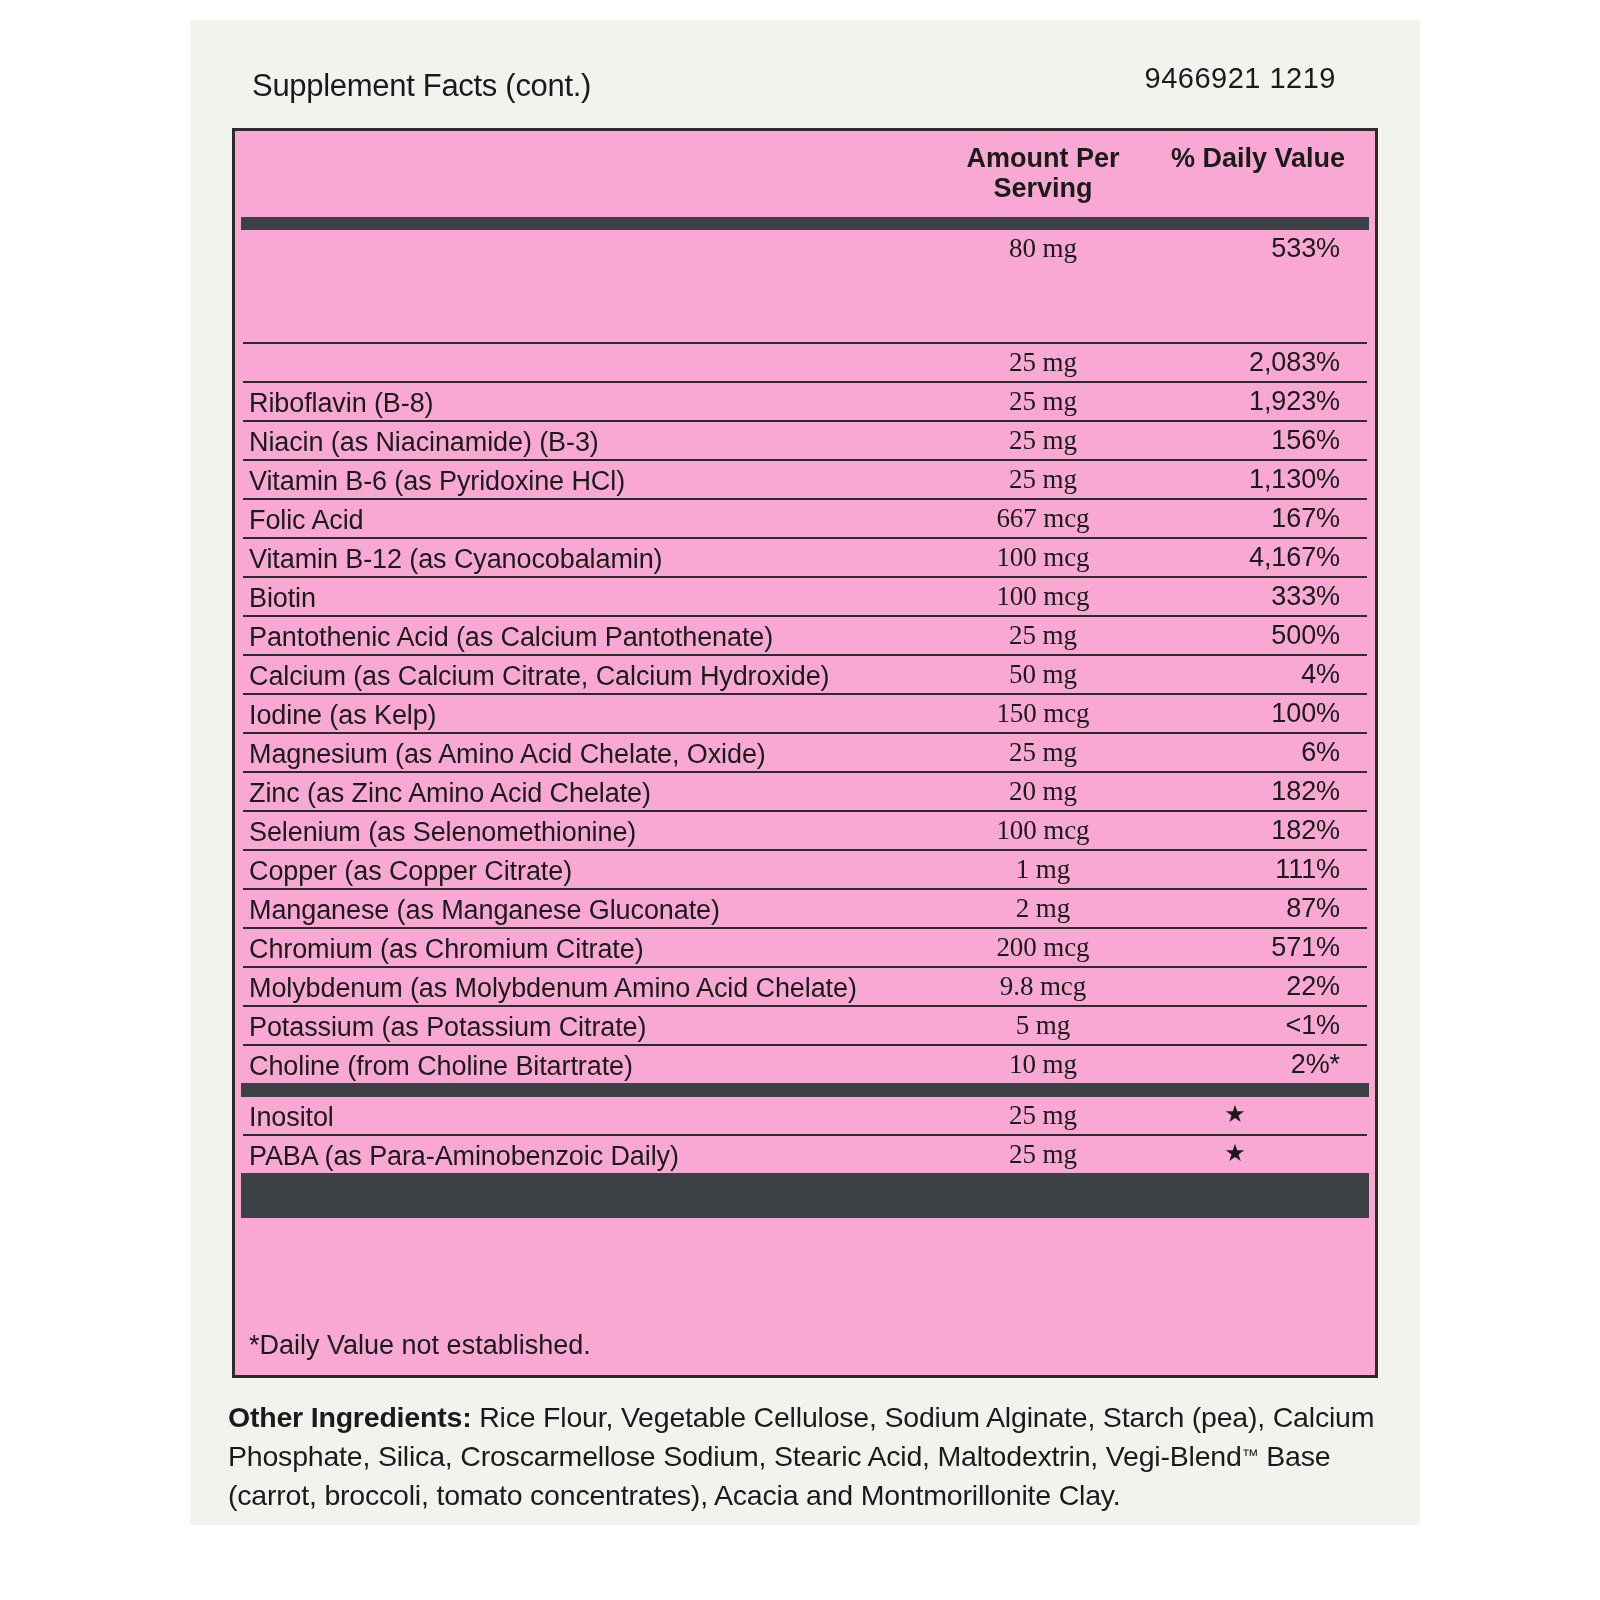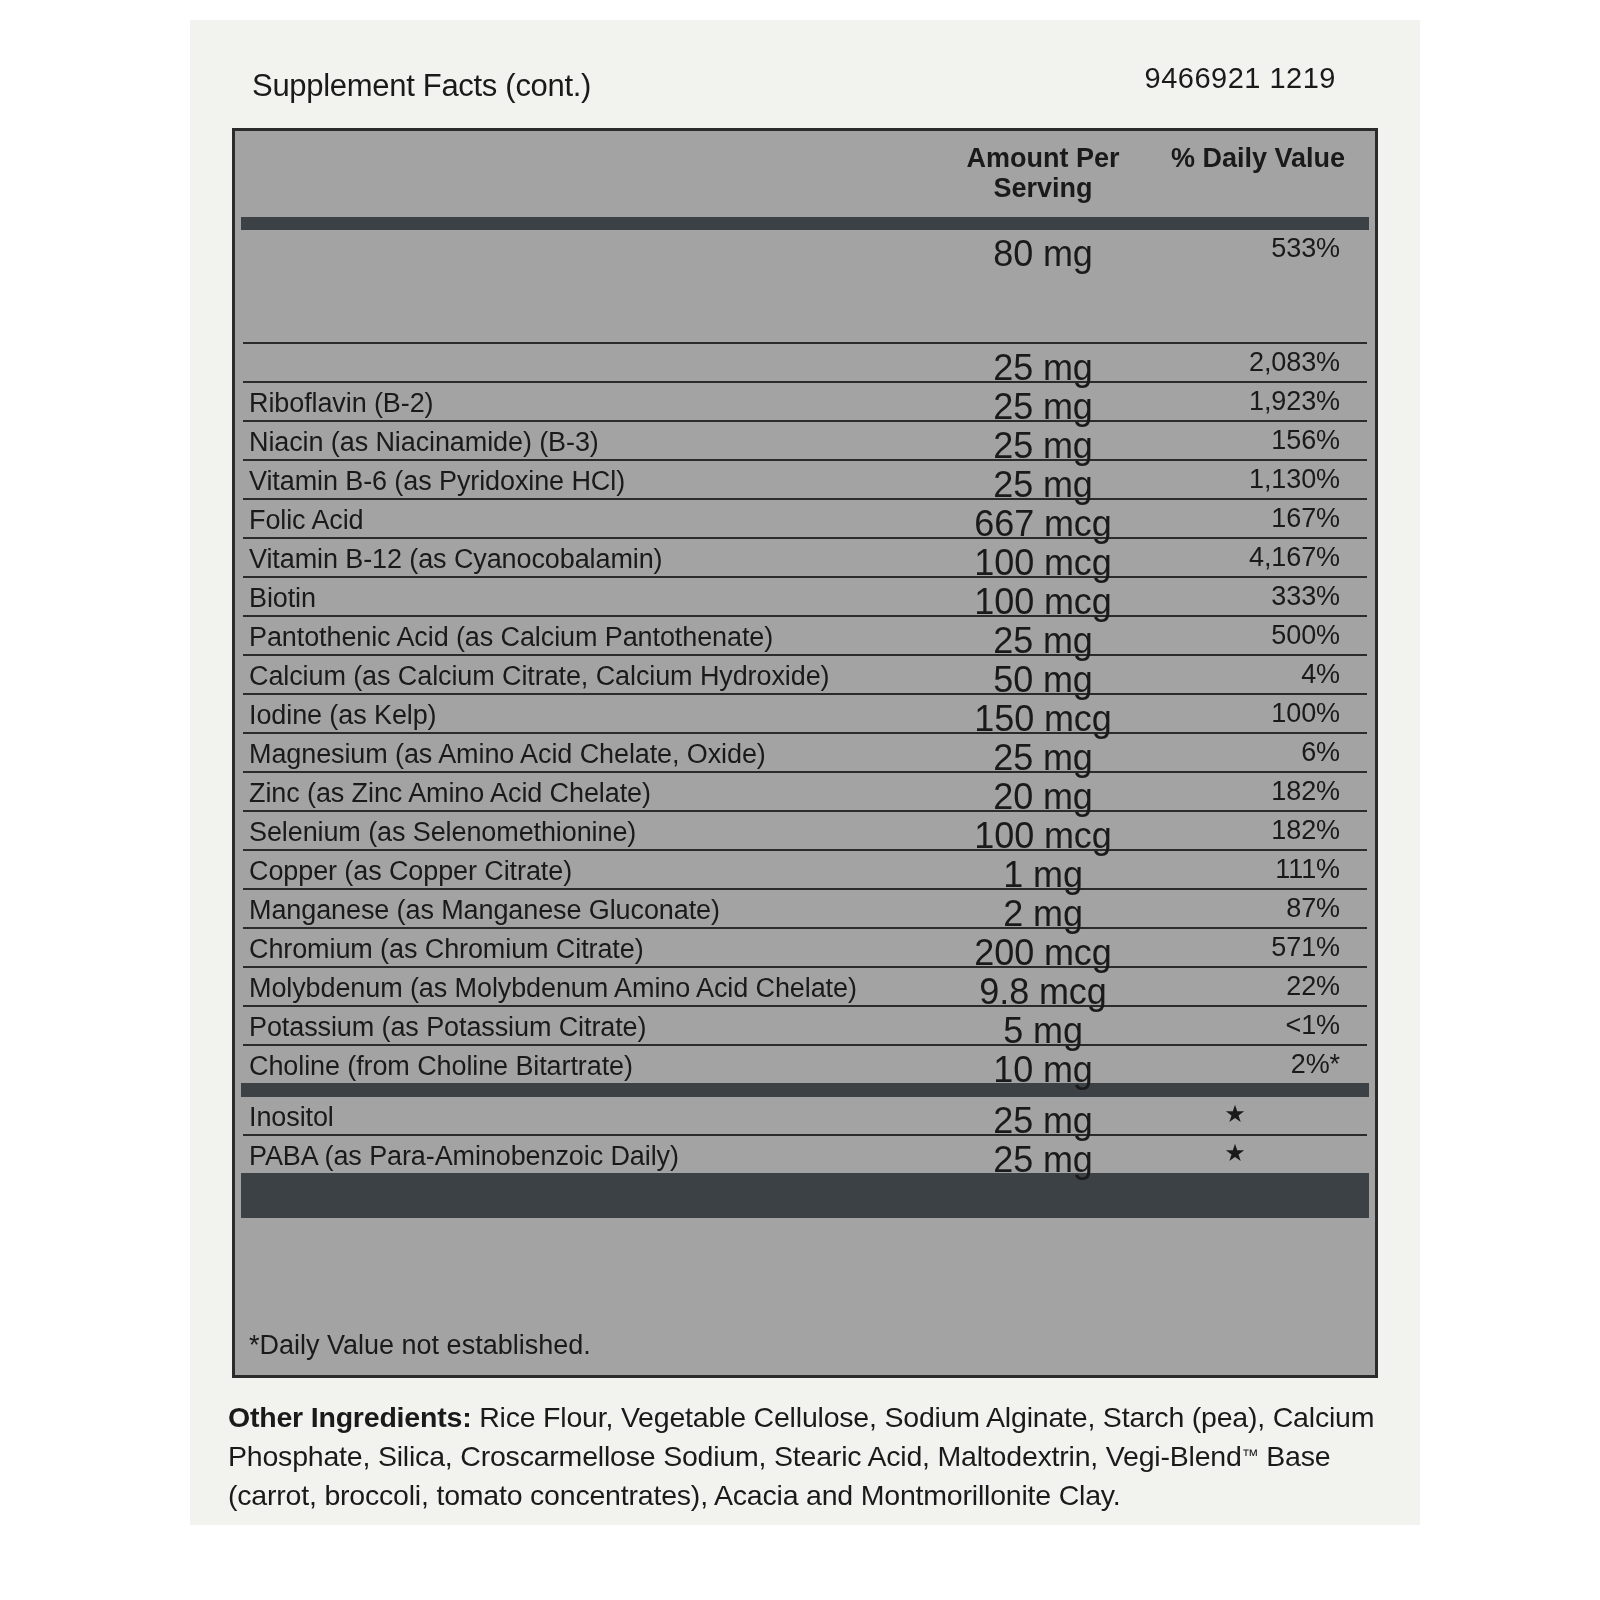--- a/index.html
+++ b/index.html
@@ -50,21 +50,21 @@
   }
 
   
   .facts-box {
     position: absolute;
     left: 42px;
     top: 108px;
     width: 1146px;
     height: 1250px;
     border: 3px solid #2b2b2b;
-    background: #a3a3a3;
+    background: #f9a8d4;
     box-sizing: border-box;
   }
 
   .col-head {
     position: relative;
     height: 86px;
   }
   .col-head .amt {
     position: absolute;
     left: 708px;
@@ -122,22 +122,23 @@
     line-height: 1.29;
     white-space: pre-line;
     letter-spacing: -0.1px;
   }
   .amount {
     position: absolute;
     left: 700px;
     top: 3px;
     width: 200px;
     text-align: center;
-    font-size: 36px;
+    font-size: 27px;
     letter-spacing: -0.1px;
+    font-family: Liberation Serif, serif;
   }
   .pct {
     position: absolute;
     left: 905px;
     top: 3px;
     width: 192px;
     text-align: right;
     font-size: 27px;
     letter-spacing: -0.1px;
   }
@@ -192,21 +193,21 @@
     <div class="rows" id="main-rows">
         <div class="row tall">
           <div class="amount">80 mg</div>
           <div class="pct">533%</div>
         </div>
         <div class="row">
           <div class="amount">25 mg</div>
           <div class="pct">2,083%</div>
         </div>
         <div class="row">
-          <div class="nm">Riboflavin (B-2)</div>
+          <div class="nm">Riboflavin (B-8)</div>
           <div class="amount">25 mg</div>
           <div class="pct">1,923%</div>
         </div>
         <div class="row">
           <div class="nm">Niacin (as Niacinamide) (B-3)</div>
           <div class="amount">25 mg</div>
           <div class="pct">156%</div>
         </div>
         <div class="row">
           <div class="nm">Vitamin B-6 (as Pyridoxine HCl)</div>

